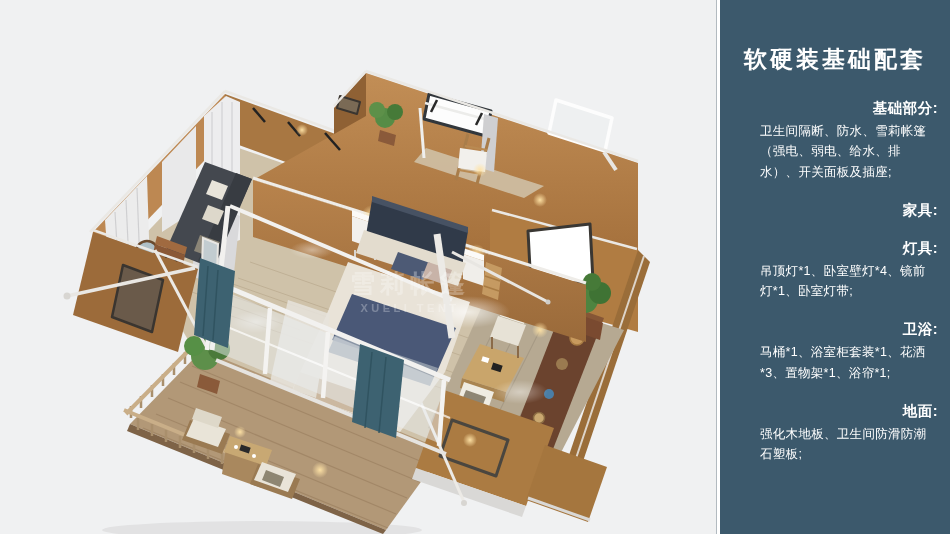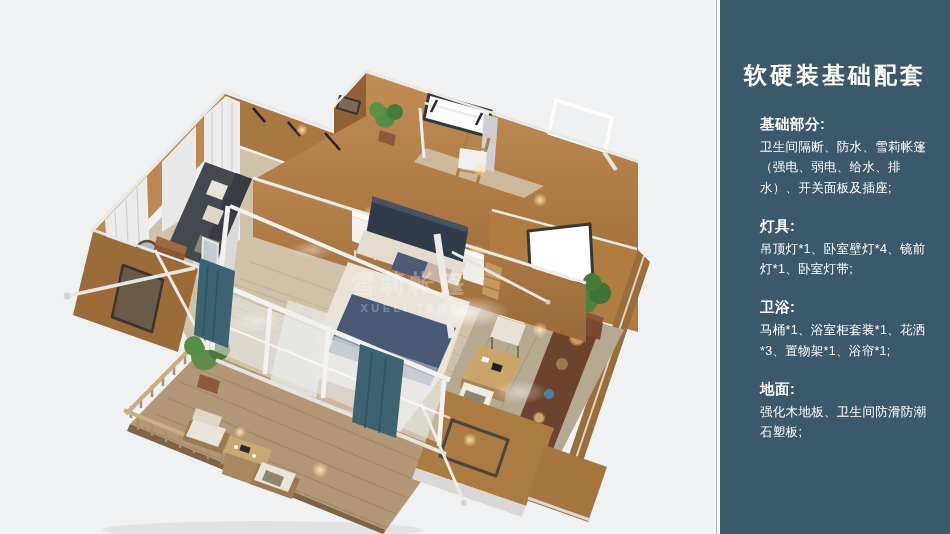--- a/index.html
+++ b/index.html
@@ -7,28 +7,28 @@
     position:relative;width:950px;height:534px;overflow:hidden;
     background:#f0f1f2;display:flex;
     font-family:"Liberation Sans","DejaVu Sans",sans-serif;
   }
   .scene{width:716px;height:506px;flex:0 0 716px;position:relative;}
   .scene svg{display:block;width:716px;height:534px;}
   .edge-strip{flex:0 0 4px;width:4px;background:#ffffff;border-left:1px solid #b2bac0;box-sizing:border-box;}
   .sidebar{
     flex:0 0 230px;width:230px;box-sizing:border-box;
     background:#3c596c;color:#fff;
-    padding:36px 12px 0 24px;
+    padding:20px 12px 0 24px;
   }
   .panel-title{
     font-size:23px;font-weight:bold;letter-spacing:3px;
     color:#fff;margin:24px 0 24px 0;white-space:nowrap;
   }
   .spec{margin:0 0 19px 16px;max-width:178px;}
-  .spec h2{font-size:14.5px;font-weight:bold;margin:0 0 3px 0;letter-spacing:0.5px;}
+  .spec h2{font-size:14.5px;font-weight:bold;margin:0 0 3px 0;letter-spacing:0.5px;text-align:right;}
   .spec p{font-size:12.5px;line-height:1.62;margin:0;letter-spacing:0.3px;}
 </style>
 </head>
 <body>
 
 <div class="slide">
 
   <div class="scene">
     <svg viewBox="0 0 716 534" xmlns="http://www.w3.org/2000/svg">
       <defs>
@@ -414,20 +414,21 @@
 
   <aside class="sidebar">
     <h1 class="panel-title">软硬装基础配套</h1>
 
     <section class="spec">
       <h2>基础部分:</h2>
       <p>卫生间隔断、防水、雪莉帐篷（强电、弱电、给水、排水）、开关面板及插座;</p>
     </section>
 
     <section class="spec">
+      <h2>家具:</h2>
     </section>
 
     <section class="spec">
       <h2>灯具:</h2>
       <p>吊顶灯*1、卧室壁灯*4、镜前灯*1、卧室灯带;</p>
     </section>
 
     <section class="spec">
       <h2>卫浴:</h2>
       <p>马桶*1、浴室柜套装*1、花洒*3、置物架*1、浴帘*1;</p>

